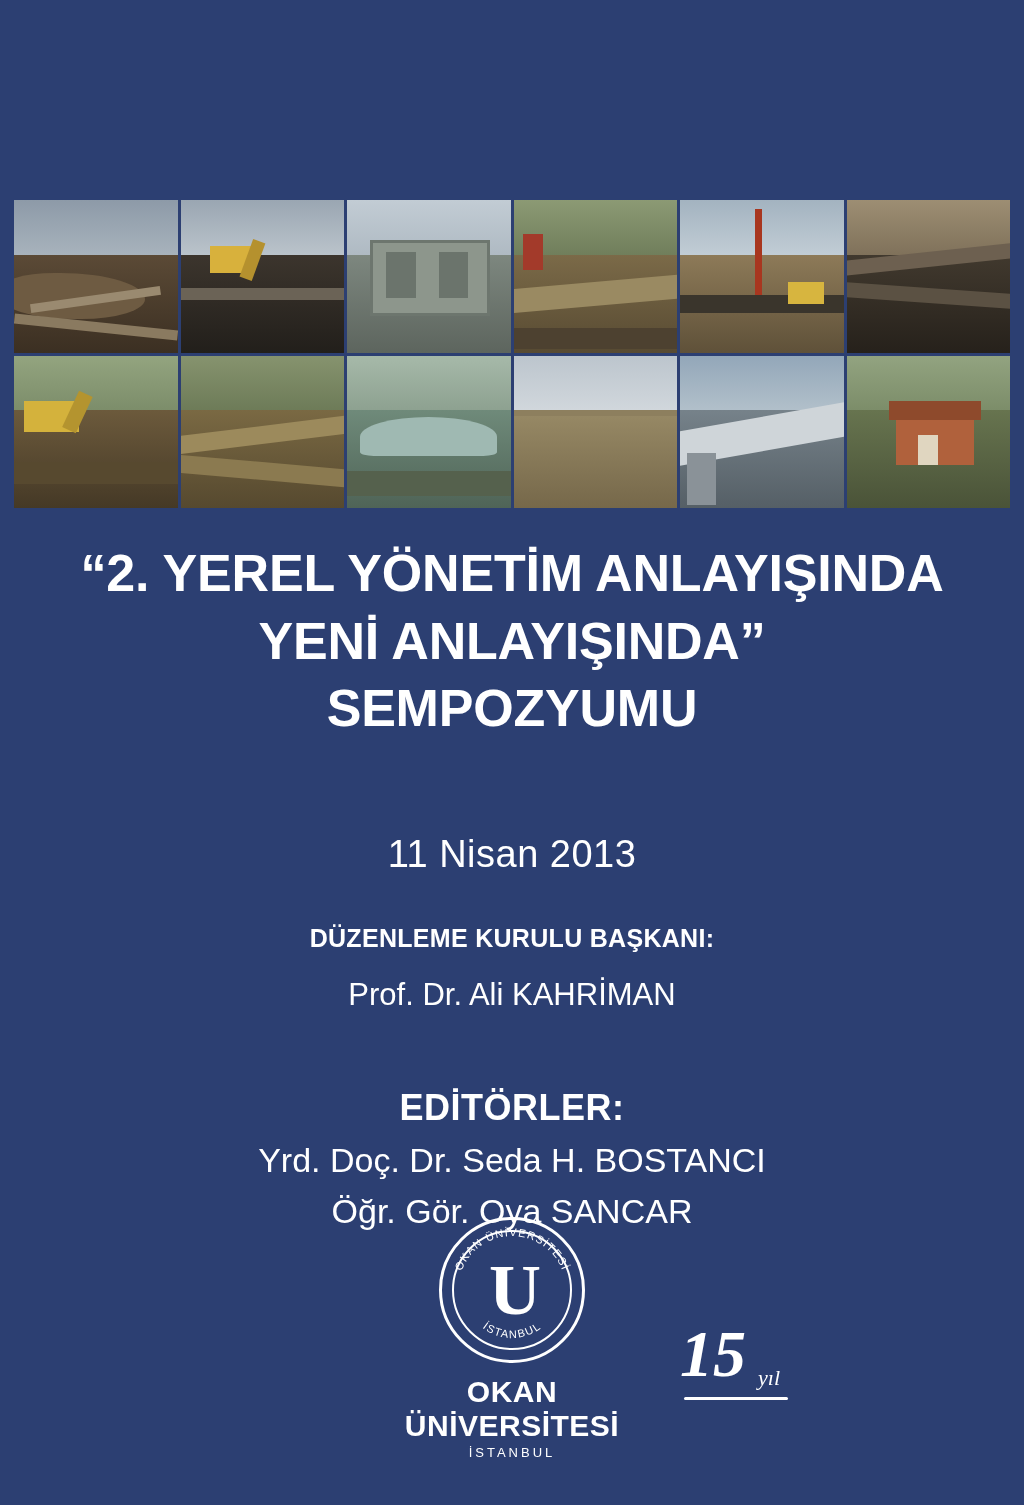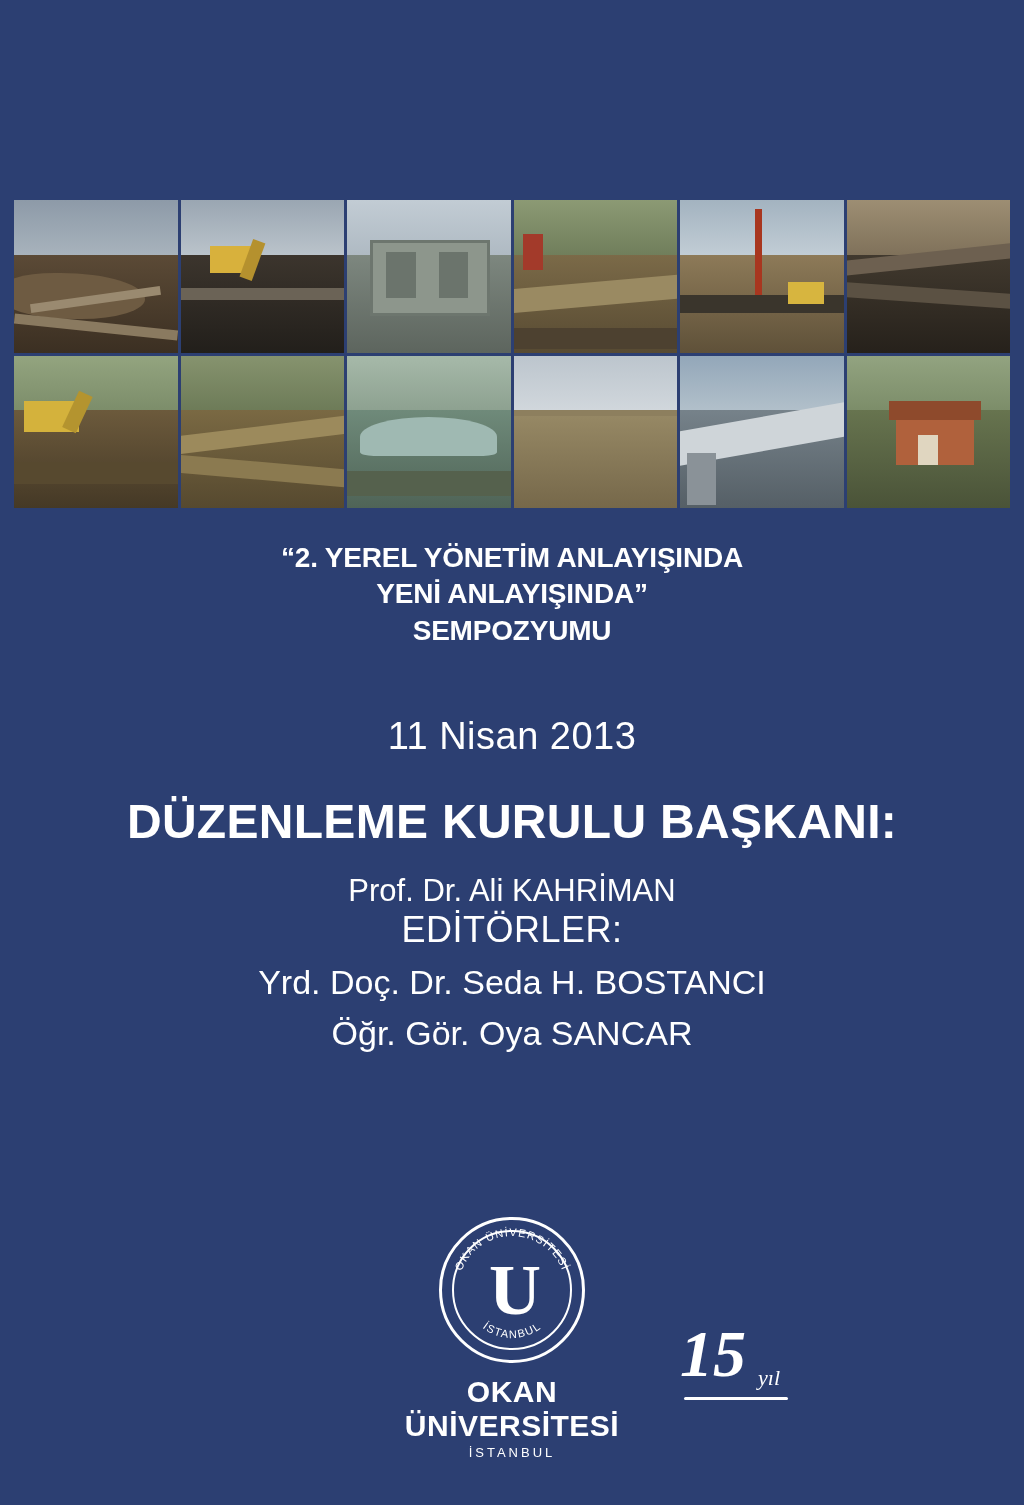--- a/index.html
+++ b/index.html
@@ -65,49 +65,50 @@
   
   .content {
     position: absolute;
     left: 0;
     right: 0;
     top: 540px;
     text-align: center;
     color: #ffffff;
   }
   .title {
-    font-size: 28px;
+    font-size: 52px;
     font-weight: bold;
     line-height: 1.30;
     letter-spacing: -0.2px;
     margin: 0 40px;
   }
   .title .line3 {
     display: block;
   }
   .date {
-    margin-top: 66px;
+    margin-top: 90px;
     font-size: 38px;
     font-weight: normal;
     letter-spacing: 0.5px;
   }
   .chair-label {
-    margin-top: 36px;
-    font-size: 48px;
+    margin-top: 48px;
+    font-size: 25px;
     font-weight: bold;
     letter-spacing: 0.3px;
   }
   .chair-name {
     margin-top: 24px;
     font-size: 31px;
     font-weight: normal;
   }
   .editors-label {
+    margin-top: 74px;
     font-size: 36px;
-    font-weight: normal;
+    font-weight: bold;
     letter-spacing: 0.5px;
   }
   .editor {
     margin-top: 12px;
     font-size: 34px;
     font-weight: normal;
   }
 
   
   .logo-area {

